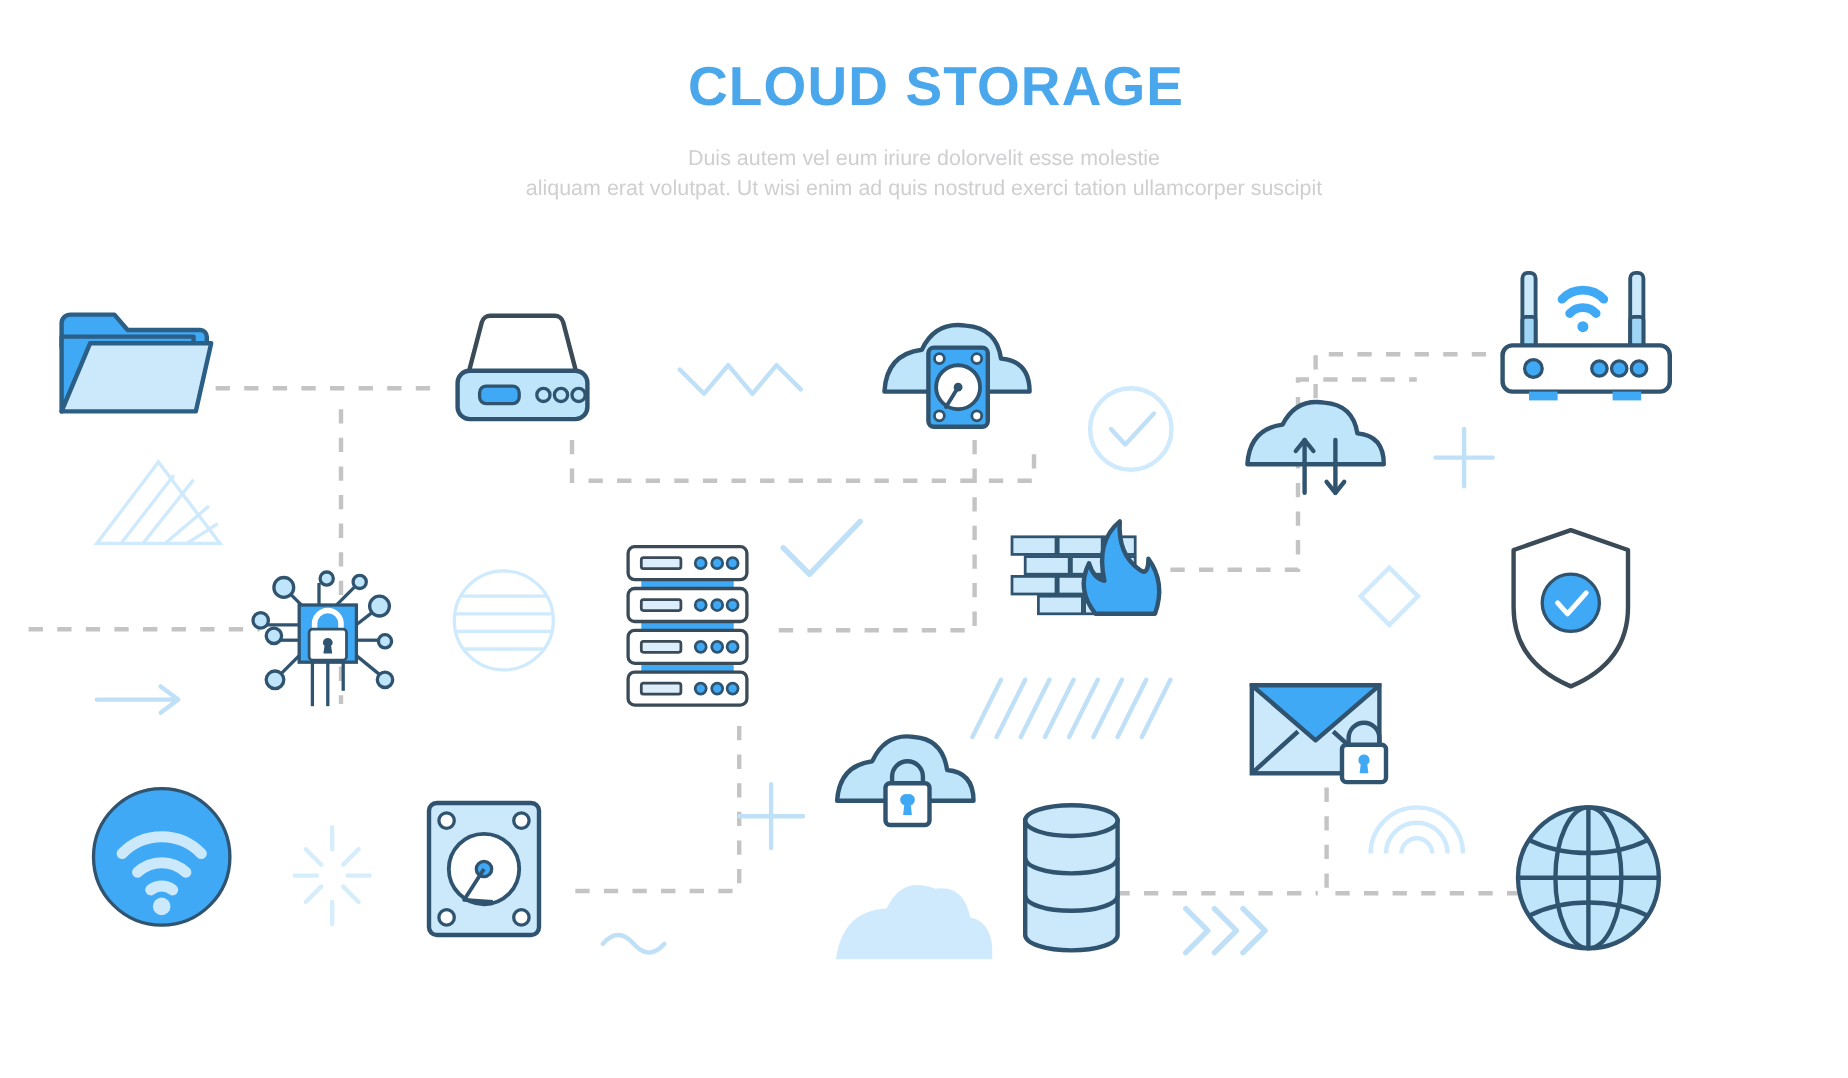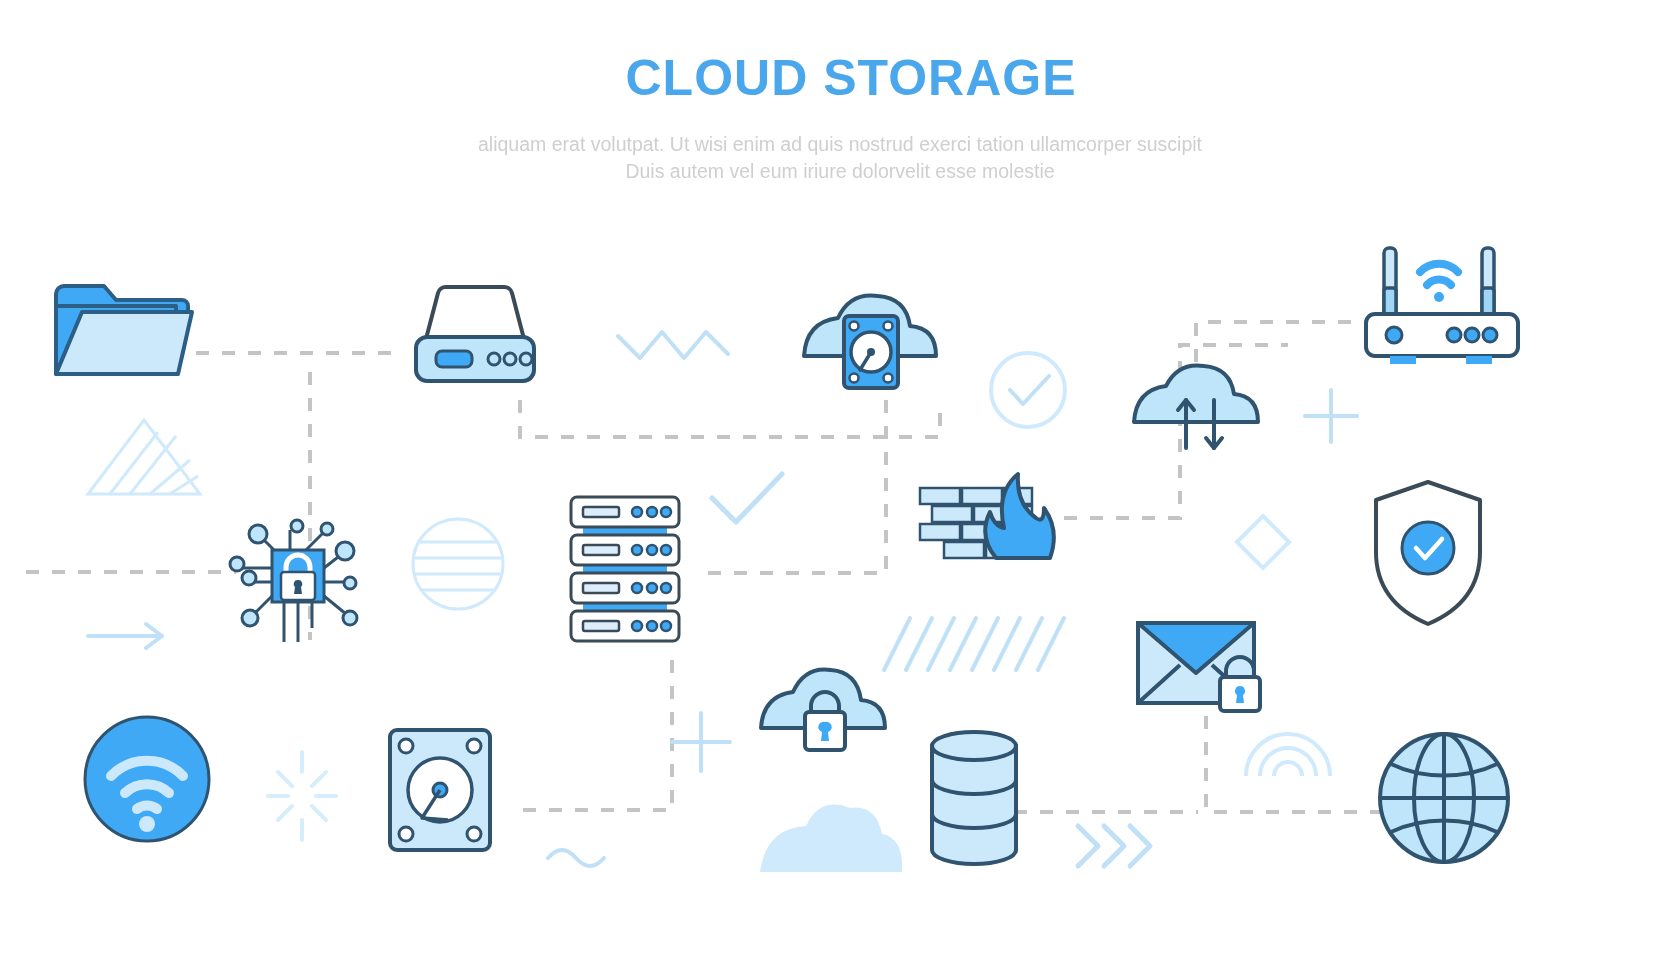--- a/index.html
+++ b/index.html
@@ -69,22 +69,22 @@
   }
 </style>
 </head>
 <body>
 
 <div id="stage">
 
   <div id="header">
     <h1 id="page-title" style="color: rgb(75, 167, 236); margin-left: 22px;">CLOUD STORAGE</h1>
     <div id="subtitle" style="color: rgb(207, 207, 210);">
+      <span class="line">Duis autem vel eum iriure dolorvelit esse molestie</span>
       <span class="line">aliquam erat volutpat. Ut wisi enim ad  quis nostrud exerci tation ullamcorper suscipit</span>
-      <span class="line">Duis autem vel eum iriure dolorvelit esse molestie</span>
     </div>
   </div>
 
   <svg id="connectors" viewBox="0 0 1680 980">
     <g fill="none" stroke="#c4c4c4" stroke-width="4" stroke-dasharray="13 13" stroke-linecap="butt">
 
       <path d="M196 353 H 404"></path>
 
       <path d="M310 372 V 640"></path>
 

